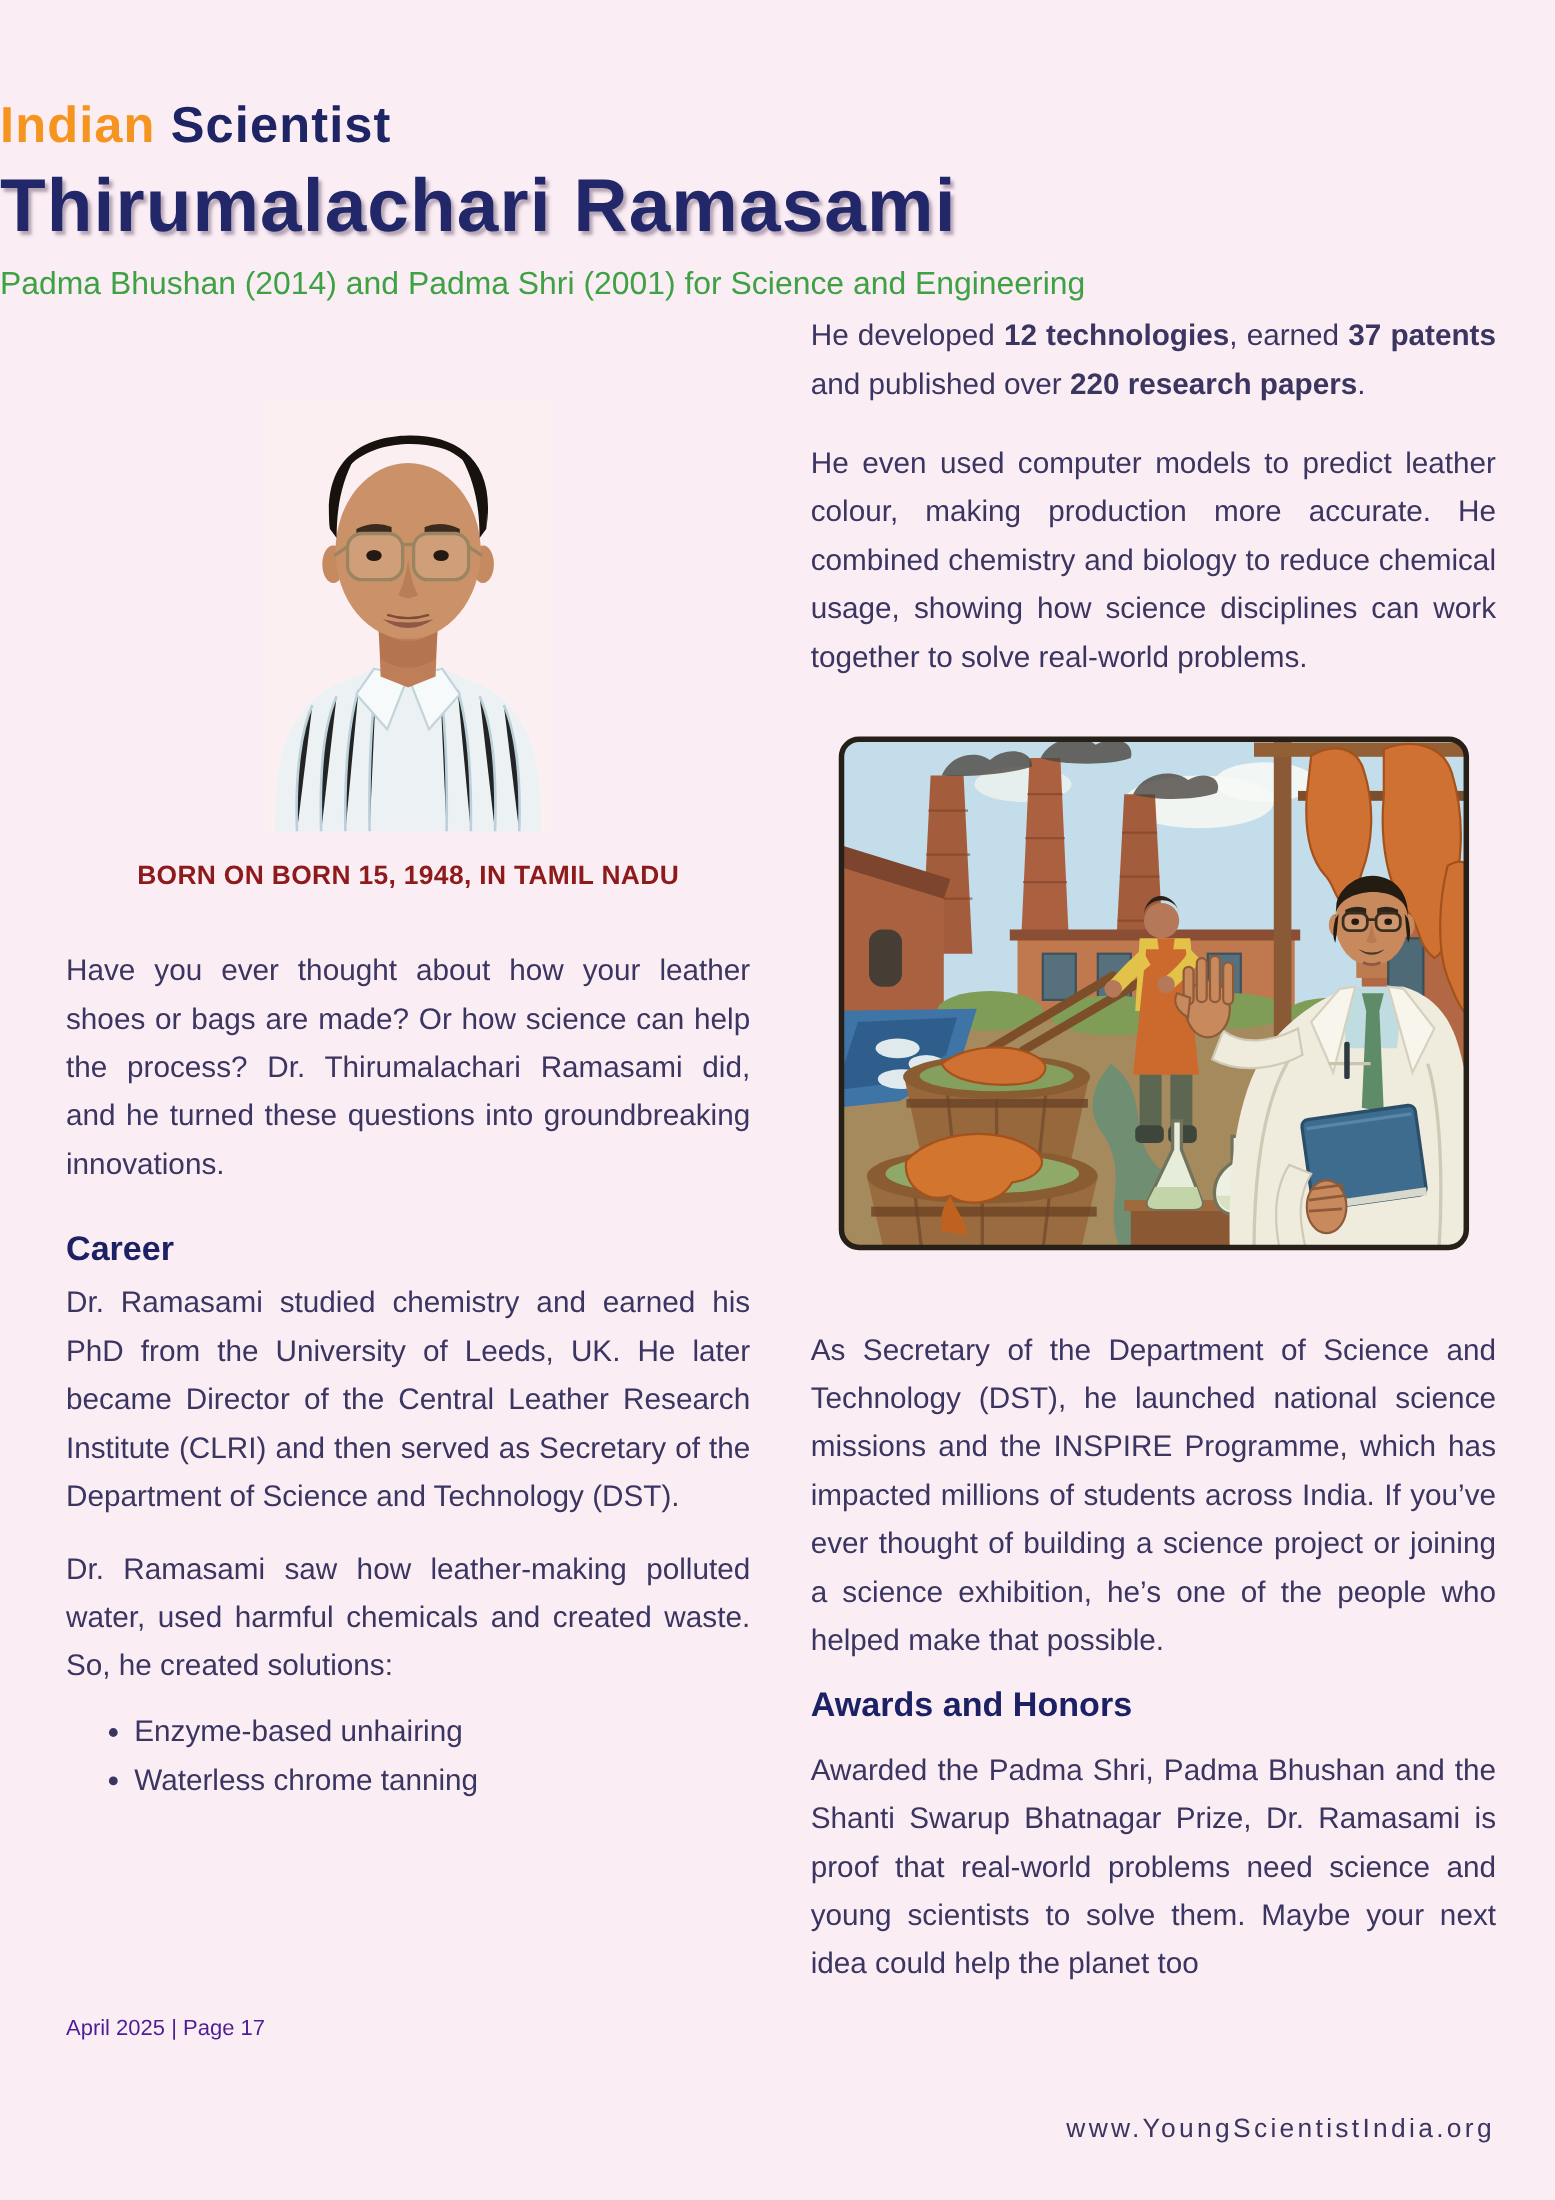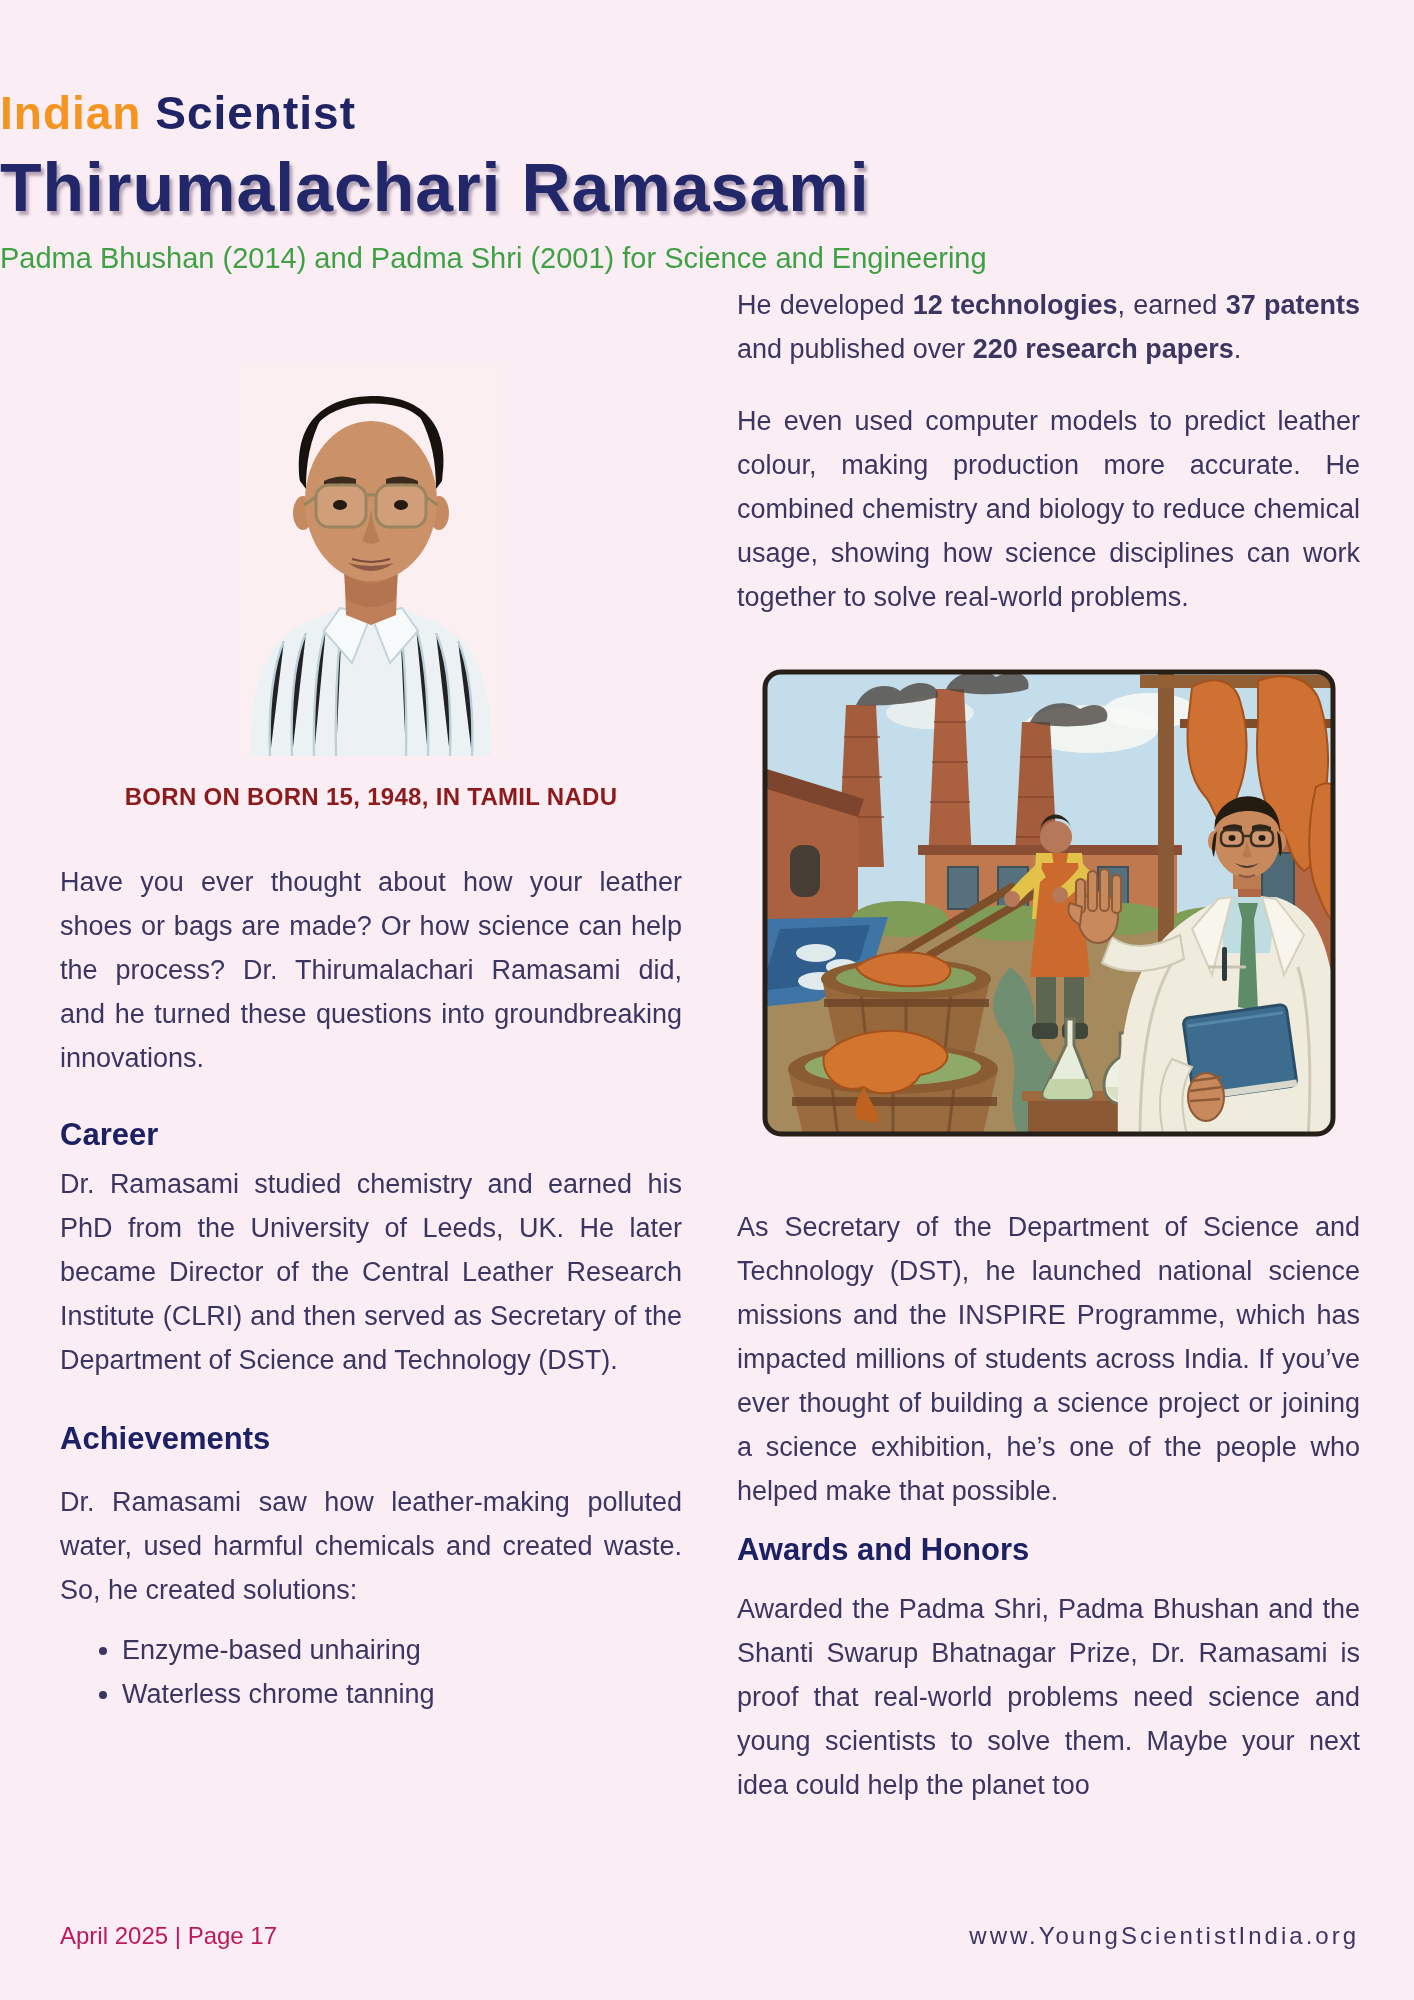--- a/index.html
+++ b/index.html
@@ -46,21 +46,21 @@
   ul.bullet-list{margin:16px;padding:0 0 0 46px;list-style:disc;text-align:left;}
   ul.bullet-list li{line-height:44px;}
   
   .stats-para{margin-bottom:28px;}
   .models-para{margin-bottom:0;}
   .illustration-svg{display:block;margin:48px auto 0 auto;width:578px;height:472px;}
   .dst-para{margin-top:66px;}
   .awards-heading{margin-top:18px;}
   .awards-para{margin-top:18px;}
   
-  .footer-left{position:absolute;left:60px;top:1922px;font-size:24px;color:#be185d;}
+  .footer-left{position:absolute;left:60px;top:1833px;font-size:20px;color:#4c1d95;}
   .footer-right{
     position:absolute;right:55px;top:1922px;font-size:24px;color:#3A3561;
     letter-spacing:3px;text-decoration:none;
   }
 </style>
 </head>
 <body>
 
 <div class="page">
 
@@ -124,21 +124,20 @@
       <path d="M112,196 Q131,202 150,196" stroke="#7C4A3A" stroke-width="2" fill="none"></path>
     </svg>
 
     <div class="born-caption">BORN ON BORN 15, 1948, IN TAMIL NADU</div>
 
     <p class="intro-para">Have you ever thought about how your leather shoes or bags are made? Or how science can help the process? Dr. Thirumalachari Ramasami did, and he turned these questions into groundbreaking innovations.</p>
 
     <div class="section-heading career-heading">Career</div>
     <p class="career-para">Dr. Ramasami studied chemistry and earned his PhD from the University of Leeds, UK. He later became Director of the Central Leather Research Institute (CLRI) and then served as Secretary of the Department of Science and Technology (DST).</p>
 
-    <div class="section-heading achievements-heading">Achievements</div>
     <p class="achievements-para">Dr. Ramasami saw how leather-making polluted water, used harmful chemicals and created waste. So, he created solutions:</p>
 
     <ul class="bullet-list">
       <li>Enzyme-based unhairing</li>
       <li>Waterless chrome tanning</li>
     </ul>
 
   </div>
 
   <div class="col col-right">

